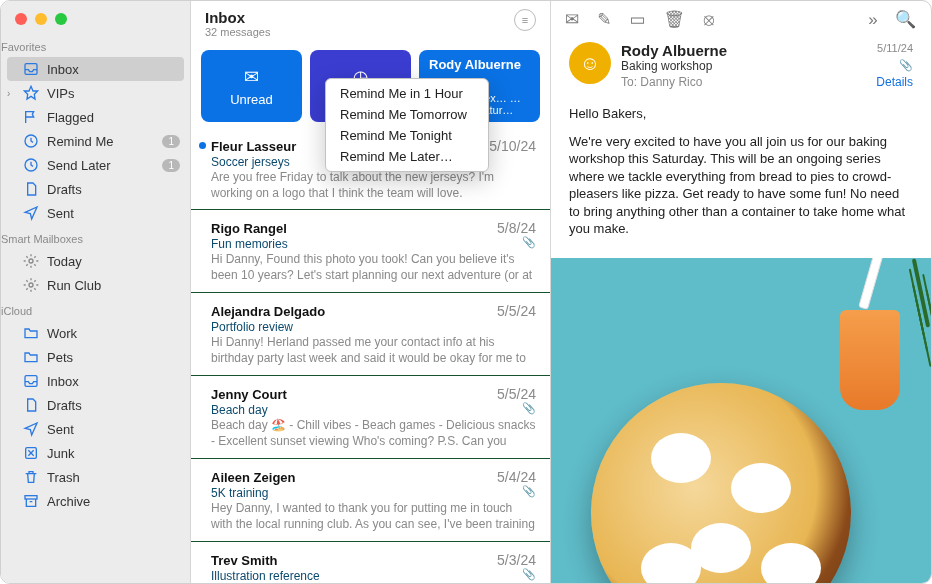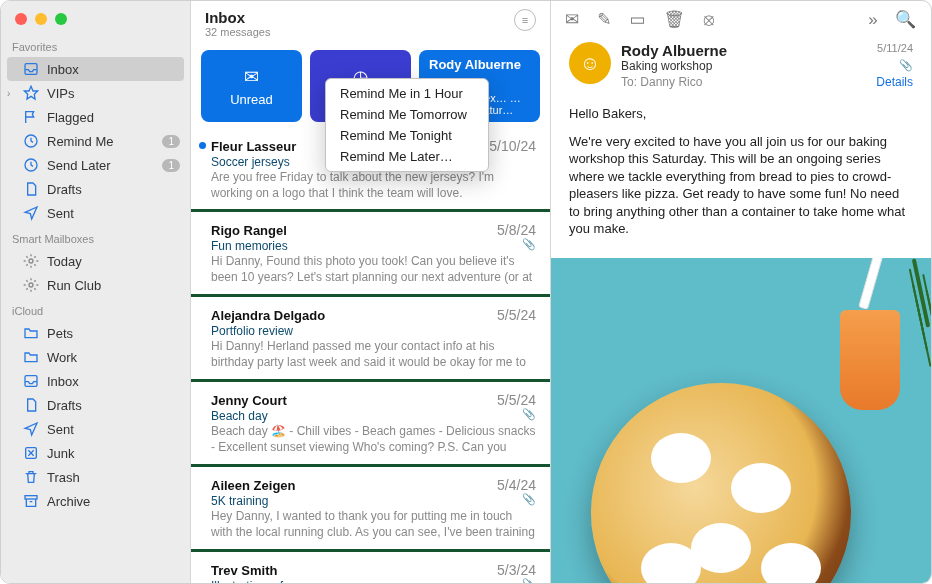--- a/index.html
+++ b/index.html
@@ -1,21 +1,21 @@
 <!DOCTYPE html>
 <html><head>
 <meta charset="utf-8">
 <style>
 * { margin:0; padding:0; box-sizing:border-box; font-family:-apple-system,BlinkMacSystemFont,"Helvetica Neue",sans-serif; }
 body { width:932px; height:584px; overflow:hidden; background:#fff; display:flex; border:1px solid #d0d0d0; border-radius:10px; font-size:13px; color:#222; }
 .sidebar { width:190px; background:#ececec; display:flex; flex-direction:column; border-right:1px solid #d6d6d6; }
 .traffic { display:flex; gap:8px; padding:12px 14px 8px; }
 .dot { width:12px; height:12px; border-radius:50%; }
 .red{background:#ff5f57}.yellow{background:#febc2e}.green{background:#28c840}
-.section-label { font-size:11px; color:#8a8a8a; padding:8px 11px 4px; }
+.section-label { font-size:11px; color:#8a8a8a; padding:8px 0 4px; }
 .sb-item { display:flex; align-items:center; gap:8px; padding:4px 10px 4px 22px; cursor:default; position:relative; }
 .sb-item.selected { background:#cfcfcf; border-radius:4px; margin:0 6px; padding-left:16px; }
 .sb-item .icon { width:16px; height:16px; display:flex; align-items:center; justify-content:center; color:#2a7ae2; }
 .sb-item .icon.gray { color:#8a8a8a; }
 .sb-item .label { flex:1; color:#333; font-size:13px; }
 .sb-badge { background:#b8b8b8; color:#fff; font-size:10px; border-radius:9px; padding:1px 6px; min-width:16px; text-align:center; }
 .disclosure { position:absolute; left:6px; color:#8a8a8a; font-size:10px; }
 .midcol { width:360px; border-right:1px solid #d6d6d6; display:flex; flex-direction:column; background:#fff; }
 .mid-header { display:flex; justify-content:space-between; padding:8px 14px 6px; }
 .mid-title { font-weight:600; font-size:15px; }
@@ -23,21 +23,21 @@
 .filter-icon { color:#8a8a8a; width:22px; height:22px; border:1px solid #bbb; border-radius:50%; display:flex; align-items:center; justify-content:center; font-size:11px; }
 .cards { display:flex; gap:8px; padding:6px 10px; }
 .card { flex:1; height:72px; border-radius:8px; color:#fff; display:flex; flex-direction:column; justify-content:center; align-items:center; gap:4px; font-size:13px; position:relative; overflow:hidden; }
 .card.unread{background:#0a72e5}.card.remind{background:#3a3dd0}.card.preview{background:#0a72e5; align-items:flex-start; padding:6px 10px; font-size:11px; }
 .card.preview .pname{font-weight:600; font-size:13px;}
 .card.preview .psub{font-size:11px;}
 .card .cicon{font-size:18px}
 .context-menu { position:absolute; top:78px; left:325px; background:#fff; border:1px solid #c2c2c2; border-radius:6px; box-shadow:0 8px 24px rgba(0,0,0,.22); padding:4px 0; z-index:50; width:164px; font-size:13px; }
 .context-menu .mi { padding:3px 14px; cursor:default; }
 .msg-list { overflow-y:auto; flex:1; }
-.msg { padding:10px 14px 8px 20px; border-bottom:3px solid #14532d; position:relative; }
+.msg { padding:10px 14px 8px 20px; border-bottom:1px solid #14532d; position:relative; }
 .msg .unread-dot { position:absolute; left:8px; top:14px; width:7px; height:7px; border-radius:50%; background:#0a72e5; }
 .msg .row1 { display:flex; justify-content:space-between; align-items:baseline; }
 .msg .from { font-weight:600; font-size:13px; color:#111; }
 .msg .date { font-size:14px; color:#8a8a8a; display:flex; align-items:center; gap:4px; }
 .msg .subj { font-size:12px; color:#0c4a6e; margin:1px 0; }
 .msg .prev { font-size:12px; color:#8a8a8a; line-height:1.3; max-height:32px; overflow:hidden; }
 .paperclip { color:#b0b0b0; font-size:11px; }
 .detail { flex:1; display:flex; flex-direction:column; }
 .toolbar { display:flex; justify-content:space-between; padding:8px 14px; color:#7a7a7a; }
 .toolbar .grp { display:flex; gap:18px; font-size:17px; }
@@ -154,29 +154,29 @@
         </span>
         <span class="label">Run Club</span>
       </div>
       <div class="section-label">iCloud</div>
       <div class="sb-item">
         <span class="icon">
           <svg viewBox="0 0 24 24" fill="none" stroke="currentColor" stroke-width="2">
             <path d="M3 6h6l2 3h10v10H3z"></path>
           </svg>
         </span>
+        <span class="label">Work</span>
+      </div>
+      <div class="sb-item">
+        <span class="icon">
+          <svg viewBox="0 0 24 24" fill="none" stroke="currentColor" stroke-width="2">
+            <path d="M3 6h6l2 3h10v10H3z"></path>
+          </svg>
+        </span>
         <span class="label">Pets</span>
-      </div>
-      <div class="sb-item">
-        <span class="icon">
-          <svg viewBox="0 0 24 24" fill="none" stroke="currentColor" stroke-width="2">
-            <path d="M3 6h6l2 3h10v10H3z"></path>
-          </svg>
-        </span>
-        <span class="label">Work</span>
       </div>
       <div class="sb-item">
         <span class="icon">
           <svg viewBox="0 0 24 24" fill="none" stroke="currentColor" stroke-width="2">
             <rect x="3" y="4" width="18" height="16" rx="2"></rect>
             <path d="M3 13h5l2 3h4l2-3h5"></path>
           </svg>
         </span>
         <span class="label">Inbox</span>
       </div>

